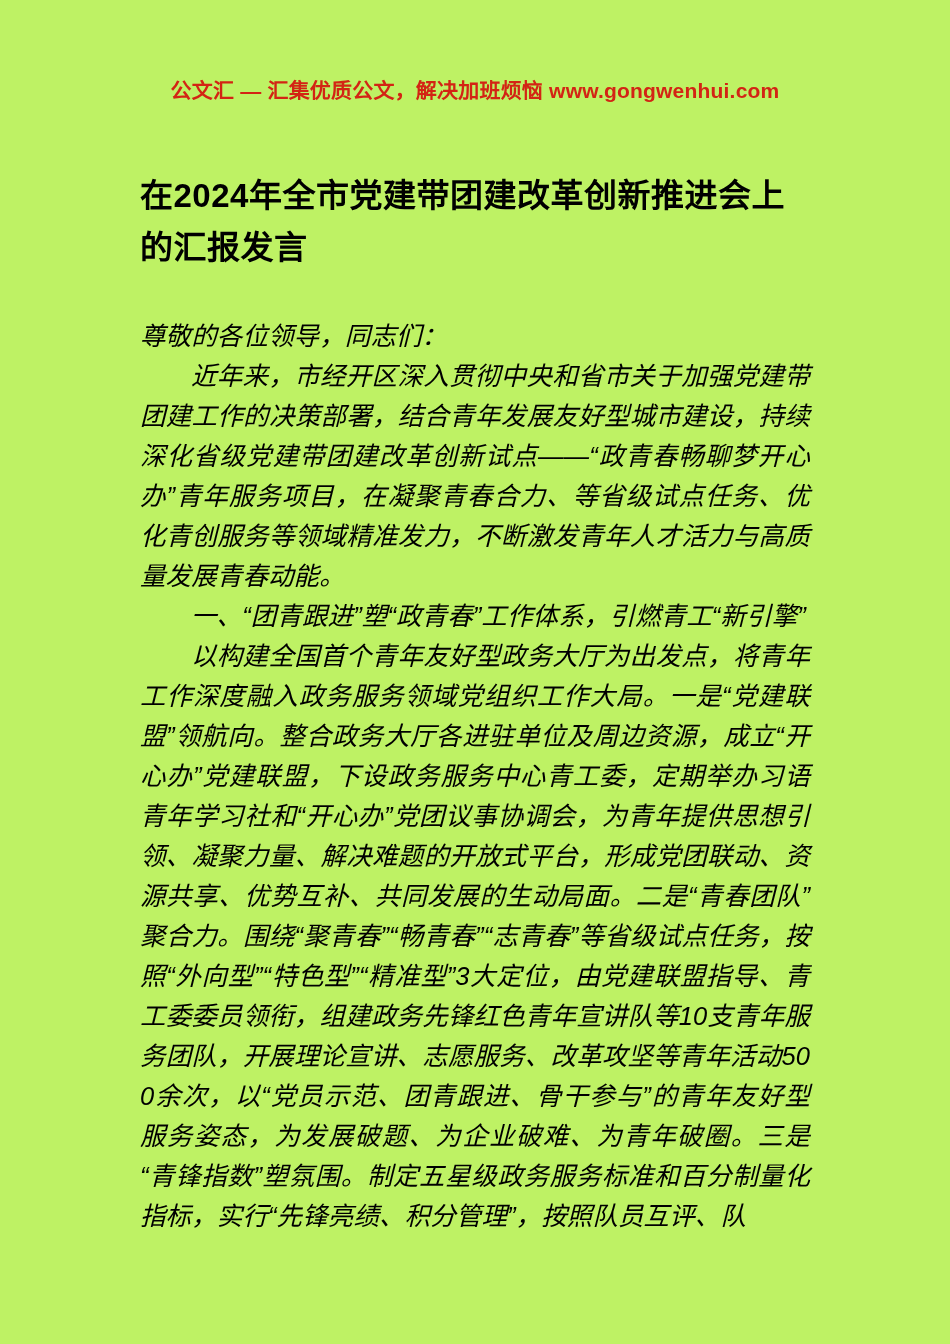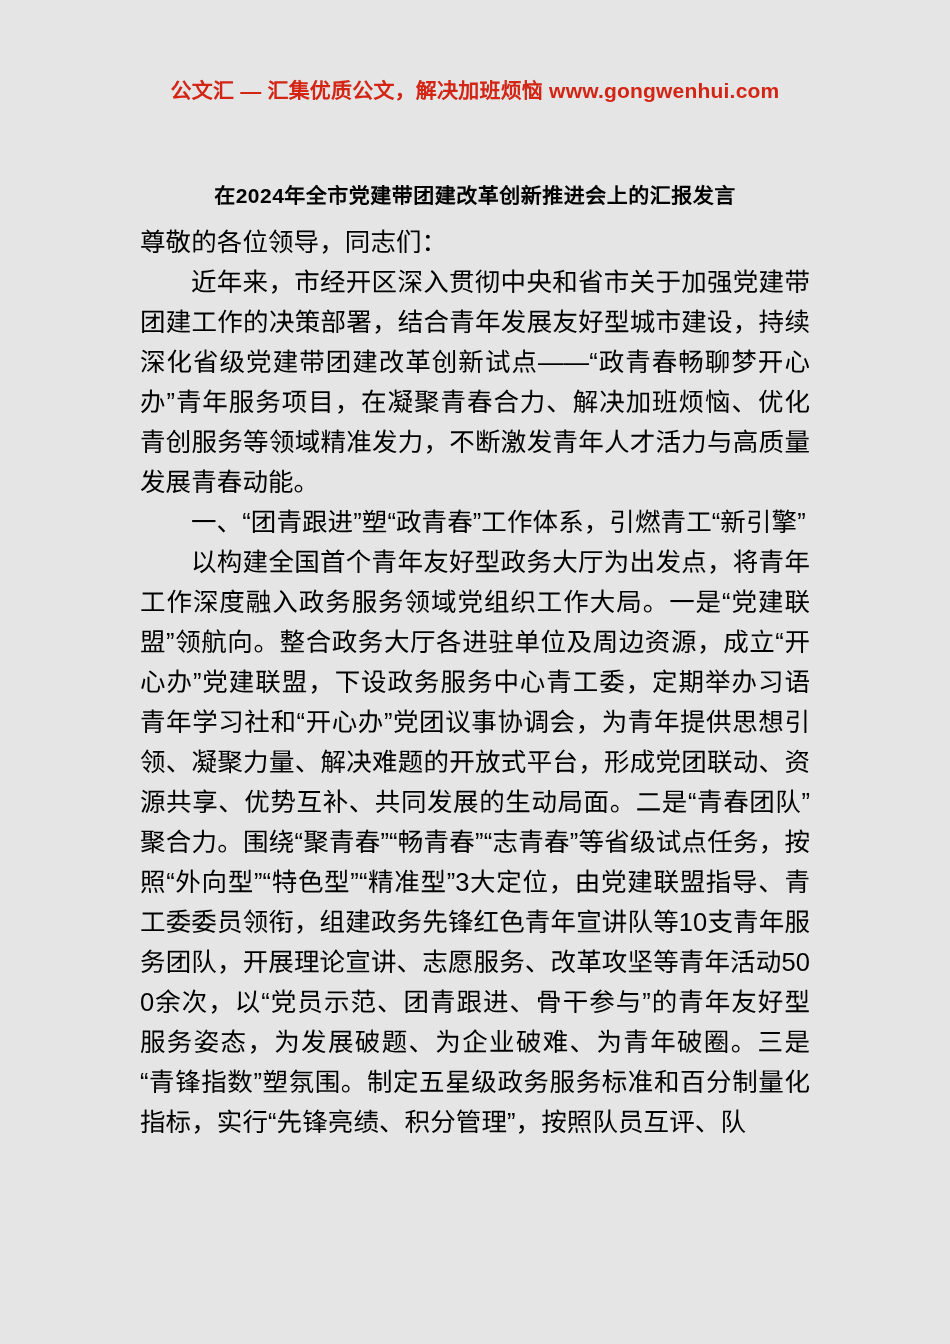--- a/index.html
+++ b/index.html
@@ -14,21 +14,21 @@
     position: relative;
     overflow: hidden;
     font-family: "Liberation Sans", "DejaVu Sans", sans-serif;
     color: #000000;
     -webkit-font-smoothing: antialiased;
   }
 
   .page {
     position: absolute;
     inset: 0;
-    background: #e5e5e5;
+    background: #bef264;
   }
 
   
   .watermark {
     position: absolute;
     top: 78px;
     left: 0;
     width: 950px;
     text-align: center;
     color: #d32414;
@@ -44,30 +44,31 @@
 
   
   .doc {
     position: absolute;
     top: 170px;
     left: 140px;
     width: 670px;
   }
 
   .doc-title {
-    font-size: 21px;
+    font-size: 33px;
     font-weight: 700;
     line-height: 52px;
-    text-align: center;
     margin: 0 0 0 0;
     letter-spacing: 0.5px;
     font-family: "Liberation Sans", "DejaVu Sans", sans-serif;
   }
 
   .body-block {
+    margin-top: 42px;
+    font-style: italic;
   }
 
   p.para {
     margin: 0;
     font-size: 25.5px;
     line-height: 40px;
     text-align: justify;
     text-justify: inter-ideograph;
     letter-spacing: 0.1px;
     word-break: break-all;
@@ -97,21 +98,21 @@
   </div>
 
   <div class="doc">
 
     <h1 class="doc-title">在2024年全市党建带团建改革创新推进会上的汇报发言</h1>
 
     <div class="body-block">
 
       <p class="para salutation">尊敬的各位领导，同志们：</p>
 
-      <p class="para indent">近年来，市经开区深入贯彻中央和省市关于加强党建带团建工作的决策部署，结合青年发展友好型城市建设，持续深化省级党建带团建改革创新试点——“政青春畅聊梦开心办”青年服务项目，在凝聚青春合力、解决加班烦恼、优化青创服务等领域精准发力，不断激发青年人才活力与高质量发展青春动能。</p>
+      <p class="para indent">近年来，市经开区深入贯彻中央和省市关于加强党建带团建工作的决策部署，结合青年发展友好型城市建设，持续深化省级党建带团建改革创新试点——“政青春畅聊梦开心办”青年服务项目，在凝聚青春合力、等省级试点任务、优化青创服务等领域精准发力，不断激发青年人才活力与高质量发展青春动能。</p>
 
       <p class="para heading">一、“团青跟进”塑“政青春”工作体系，引燃青工“新引擎”</p>
 
       <p class="para indent">以构建全国首个青年友好型政务大厅为出发点，将青年工作深度融入政务服务领域党组织工作大局。一是“党建联盟”领航向。整合政务大厅各进驻单位及周边资源，成立“开心办”党建联盟，下设政务服务中心青工委，定期举办习语青年学习社和“开心办”党团议事协调会，为青年提供思想引领、凝聚力量、解决难题的开放式平台，形成党团联动、资源共享、优势互补、共同发展的生动局面。二是“青春团队”聚合力。围绕“聚青春”“畅青春”“志青春”等省级试点任务，按照“外向型”“特色型”“精准型”3大定位，由党建联盟指导、青工委委员领衔，组建政务先锋红色青年宣讲队等10支青年服务团队，开展理论宣讲、志愿服务、改革攻坚等青年活动500余次，以“党员示范、团青跟进、骨干参与”的青年友好型服务姿态，为发展破题、为企业破难、为青年破圈。三是“青锋指数”塑氛围。制定五星级政务服务标准和百分制量化指标，实行“先锋亮绩、积分管理”，按照队员互评、队</p>
 
     </div>
   </div>
 
 </div>
 

